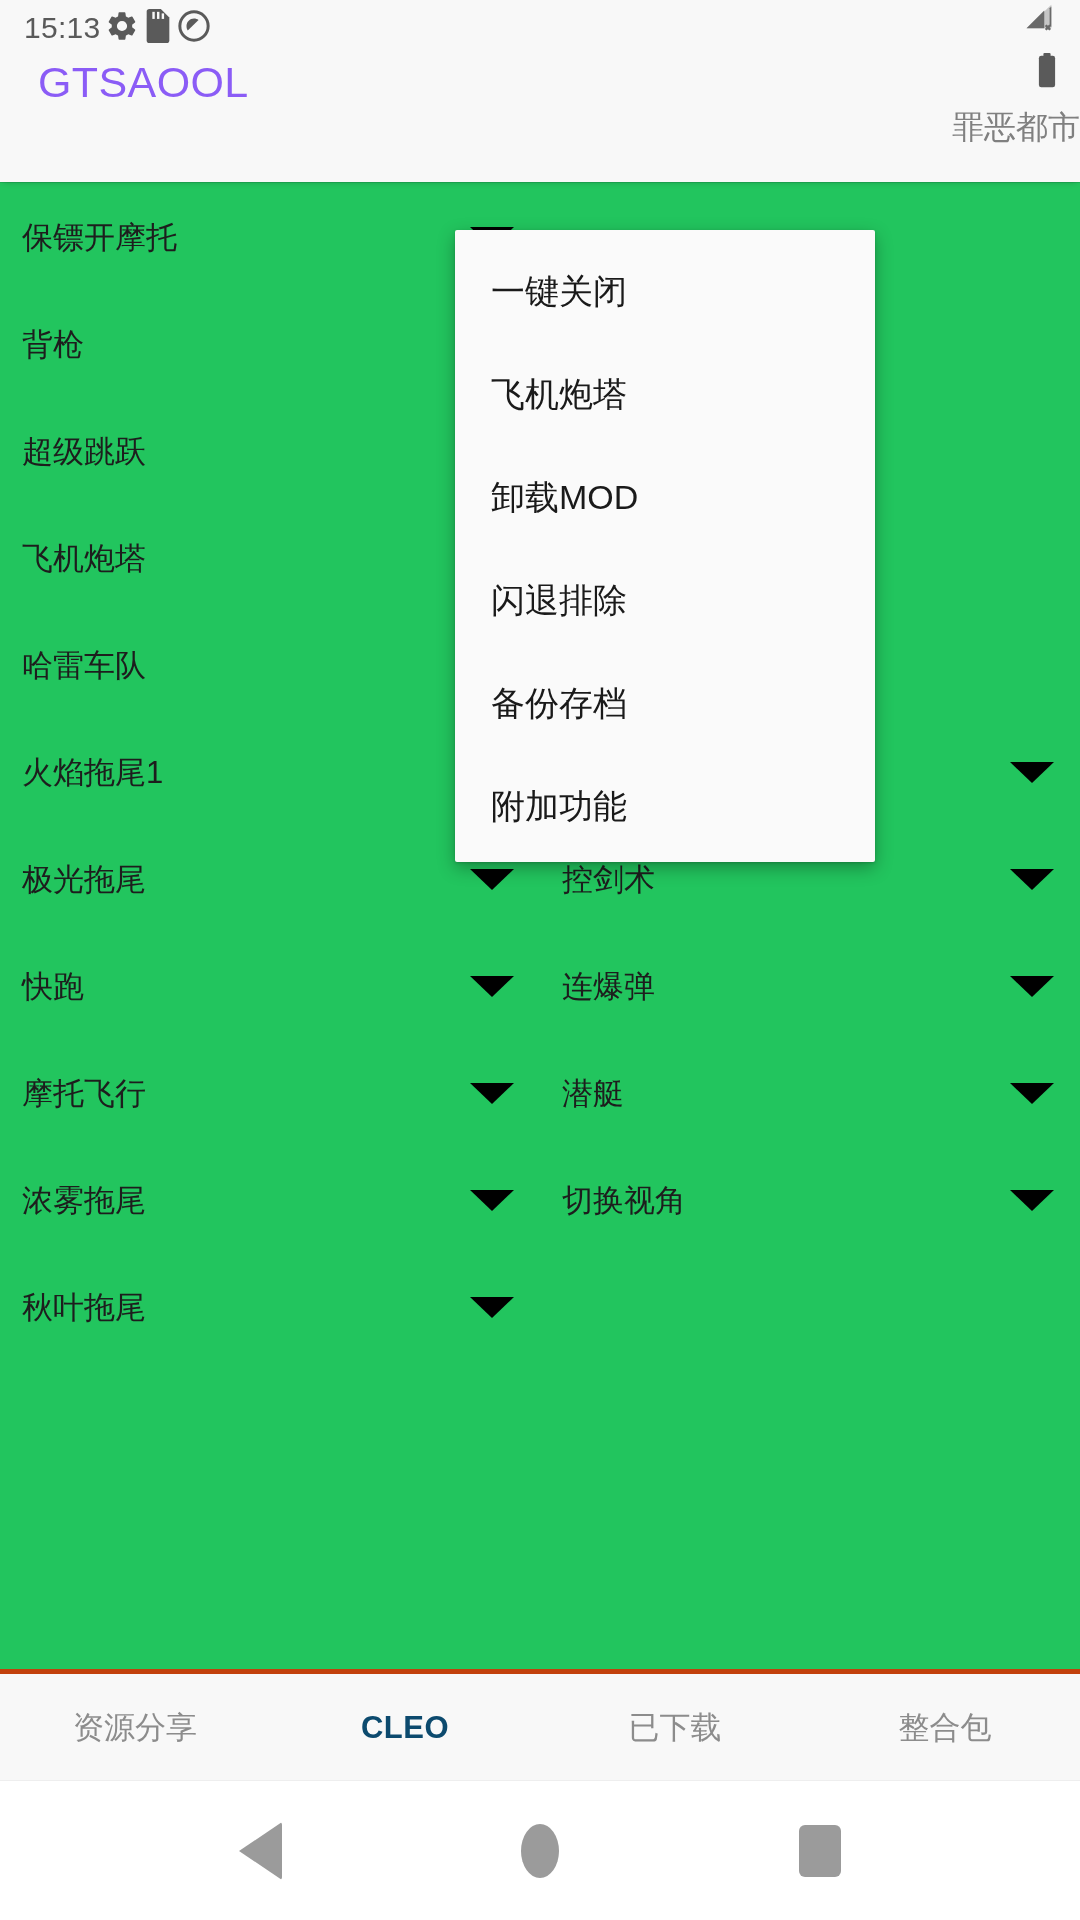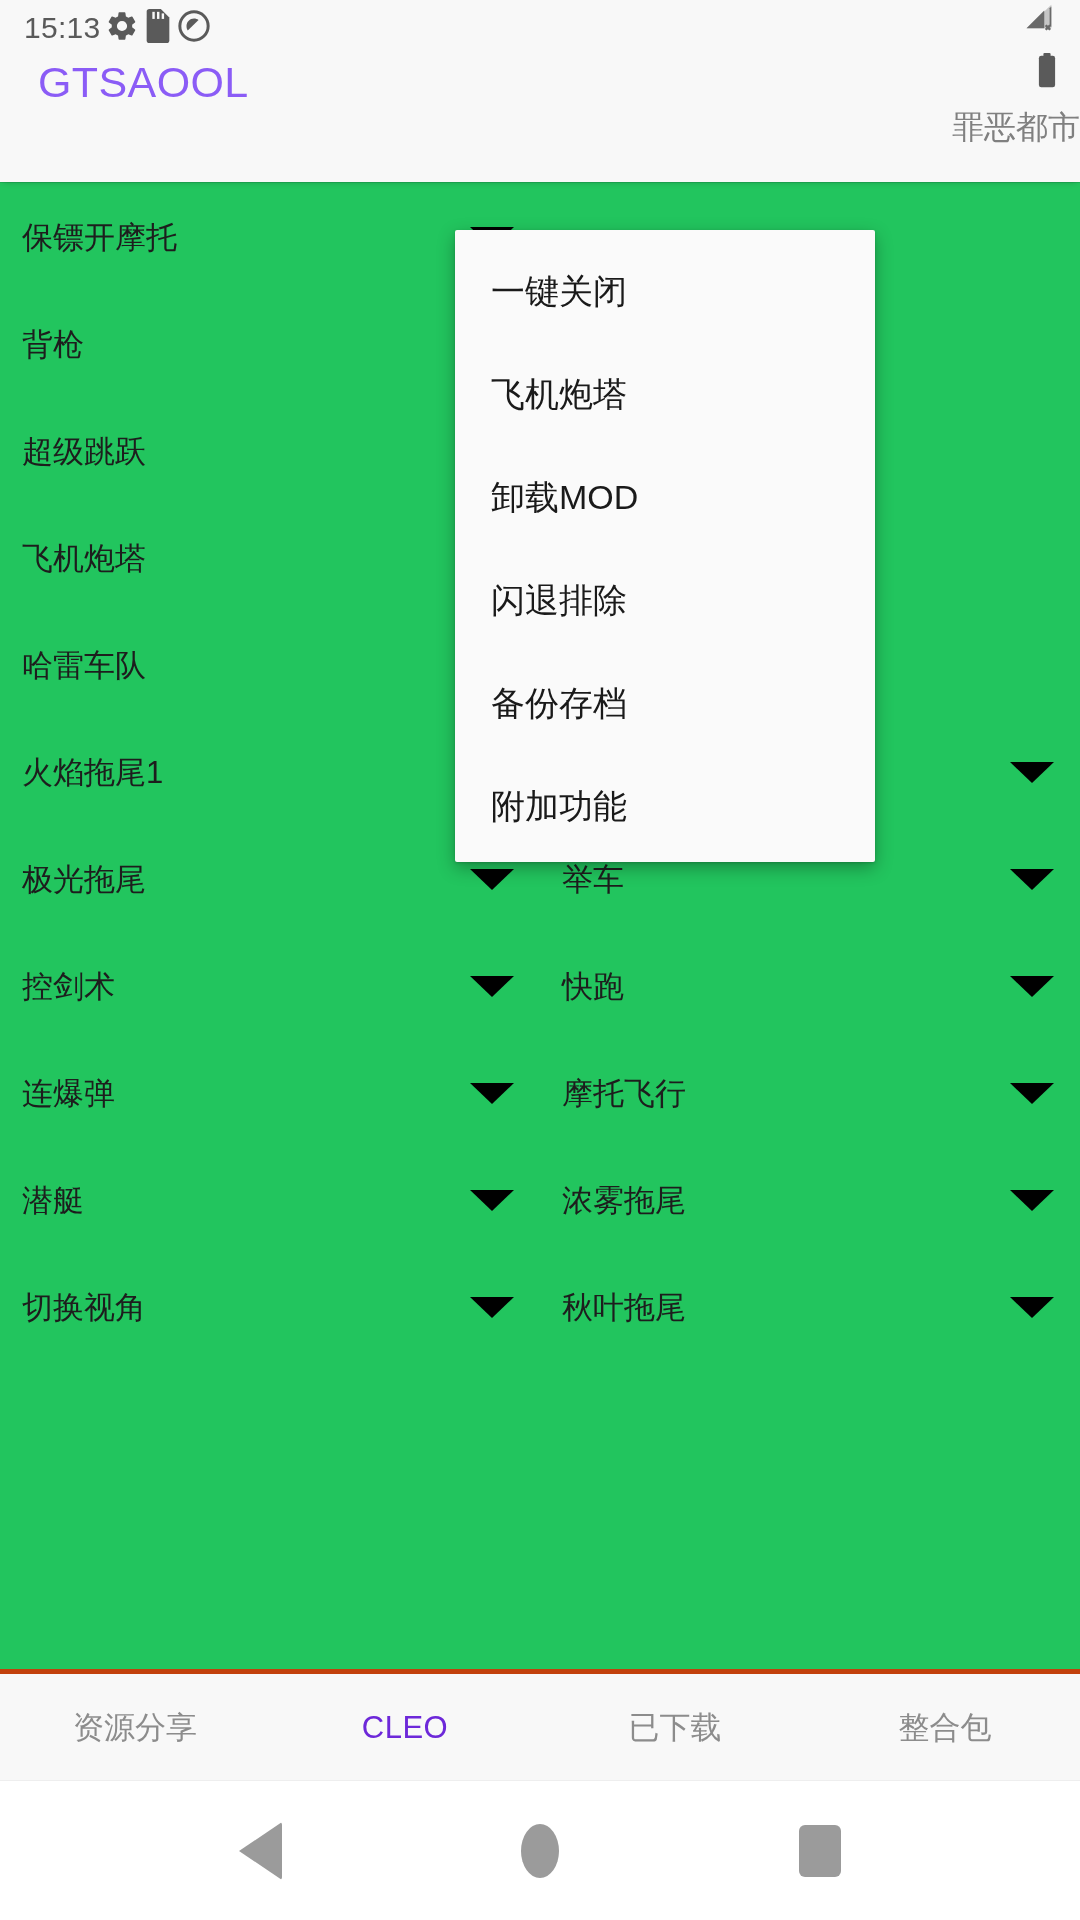--- a/index.html
+++ b/index.html
@@ -157,22 +157,22 @@
     z-index: 6;
   }
   .tab {
     flex: 1 1 0;
     text-align: center;
     font-size: 31px;
     color: #8c8c8c;
     line-height: 1;
   }
   .tab.active {
-    color: #6d28d9;
-    font-weight: normal;
+    color: #0c4a6e;
+    font-weight: bold;
     letter-spacing: 0.5px;
   }
 
   
   .navbar {
     flex: 0 0 140px;
     background: #ffffff;
     display: flex;
     align-items: center;
     justify-content: space-around;
@@ -308,24 +308,20 @@
         <div class="cell">
           <span class="cell-label">火焰拖尾1</span>
           <span class="caret"></span>
         </div>
         <div class="cell">
           <span class="cell-label">火焰拖尾2</span>
           <span class="caret"></span>
         </div>
         <div class="cell">
           <span class="cell-label">极光拖尾</span>
-          <span class="caret"></span>
-        </div>
-        <div class="cell">
-          <span class="cell-label">举车</span>
           <span class="caret"></span>
         </div>
         <div class="cell">
           <span class="cell-label">控剑术</span>
           <span class="caret"></span>
         </div>
         <div class="cell">
           <span class="cell-label">快跑</span>
           <span class="caret"></span>
         </div>

